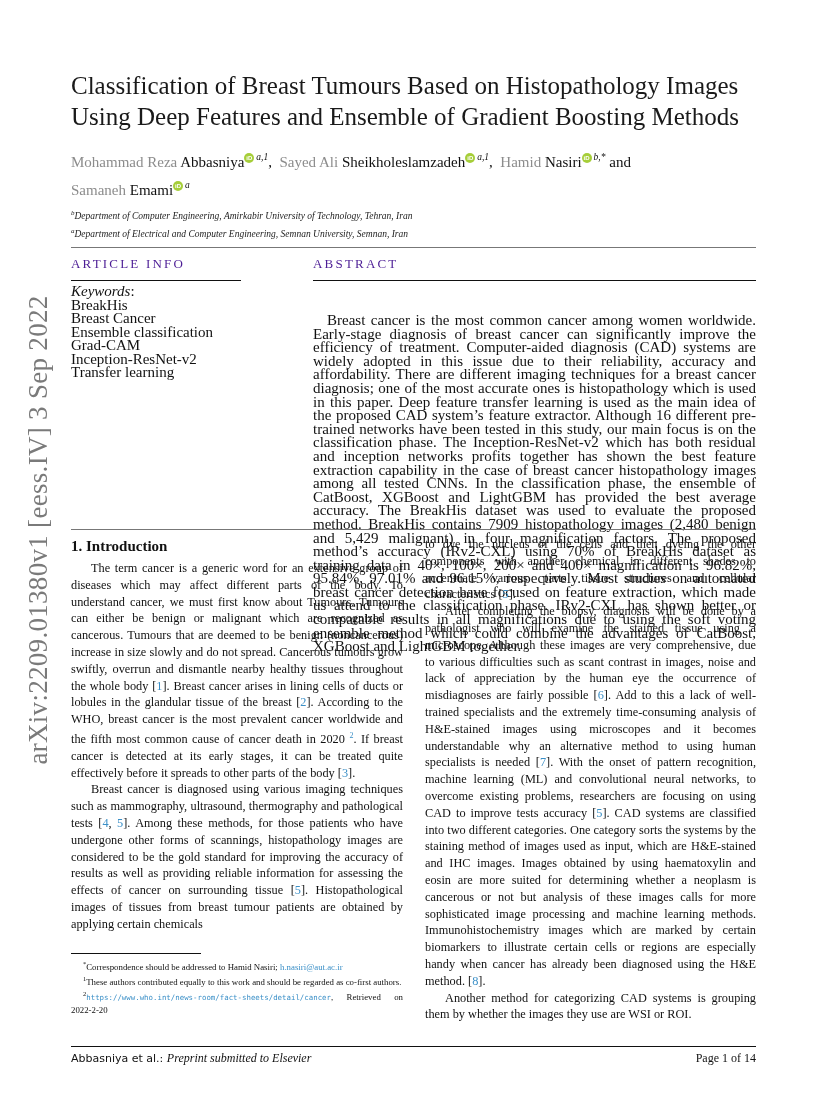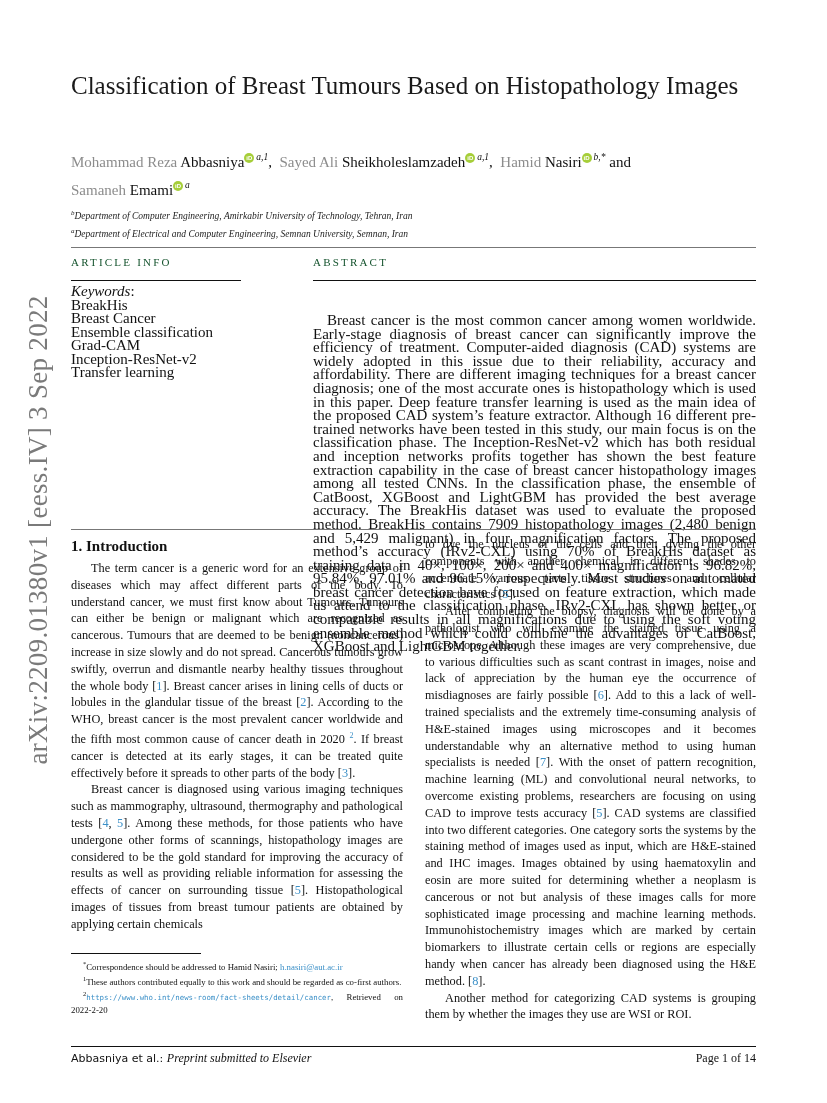--- a/index.html
+++ b/index.html
@@ -34,21 +34,21 @@
   .affils {
     position: absolute; left: 71px; top: 206px; width: 690px;
     font-size: 9.5px; line-height: 15px; font-style: italic; color: #222;
   }
   .affils sup { font-size: 7px; }
 
   .hr { position: absolute; height: 1px; background: #777; }
   .hr.dark { background: #111; }
 
   .section-caps {
-    position: absolute; font-size: 11px; letter-spacing: 2.2px; color: #14532d;
+    position: absolute; font-size: 13px; letter-spacing: 2.2px; color: #4c1d95;
   }
   .keywords {
     position: absolute; left: 71px; top: 285px; width: 170px;
     font-size: 15px; line-height: 13.5px;
   }
   .keywords .kw-label { font-style: italic; }
 
   .abstract {
     position: absolute; left: 313px; top: 285px; width: 443px;
     font-size: 15px; line-height: 13.6px; text-align: justify; text-indent: 14px;
@@ -84,20 +84,21 @@
 </style>
 </head>
 <body>
 
 <div class="arxiv-stamp">
   <span>arXiv:2209.01380v1  [eess.IV]  3 Sep 2022</span>
 </div>
 
 <h1 class="title">
   <span>Classification of Breast Tumours Based on Histopathology Images</span><br>
+  <span>Using Deep Features and Ensemble of Gradient Boosting Methods</span>
 </h1>
 
 <div class="authors">
   <span><span class="given">Mohammad Reza</span> <span>Abbasniya</span></span><span class="orcid">iD</span><span class="sup">a,1</span>,&nbsp;
   <span><span class="given">Sayed Ali</span> <span>Sheikholeslamzadeh</span></span><span class="orcid">iD</span><span class="sup">a,1</span>,&nbsp;
   <span><span class="given">Hamid</span> <span>Nasiri</span></span><span class="orcid">iD</span><span class="sup">b,*</span>
   <span>and</span><br>
   <span><span class="given">Samaneh</span> <span>Emami</span></span><span class="orcid">iD</span><span class="sup">a</span>
 </div>
 

